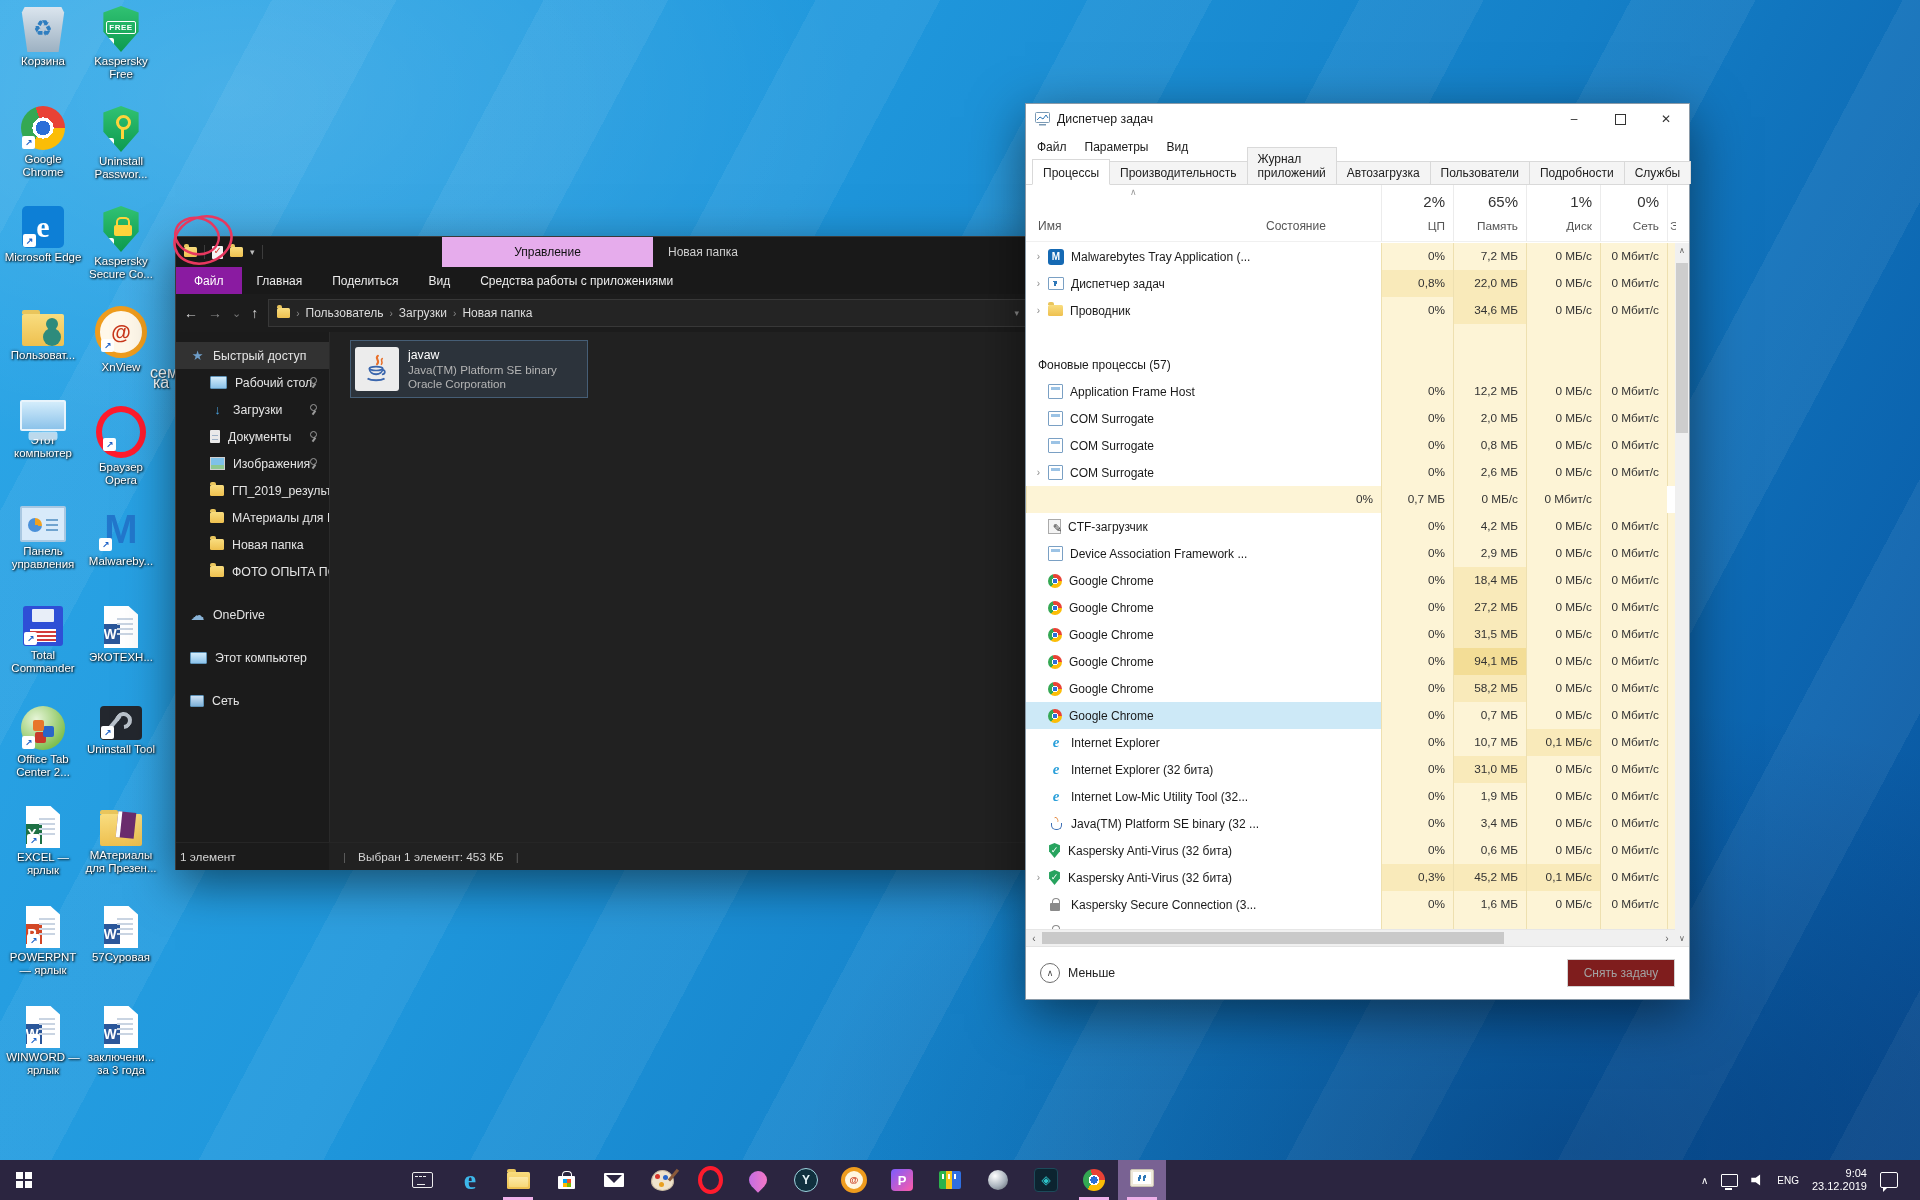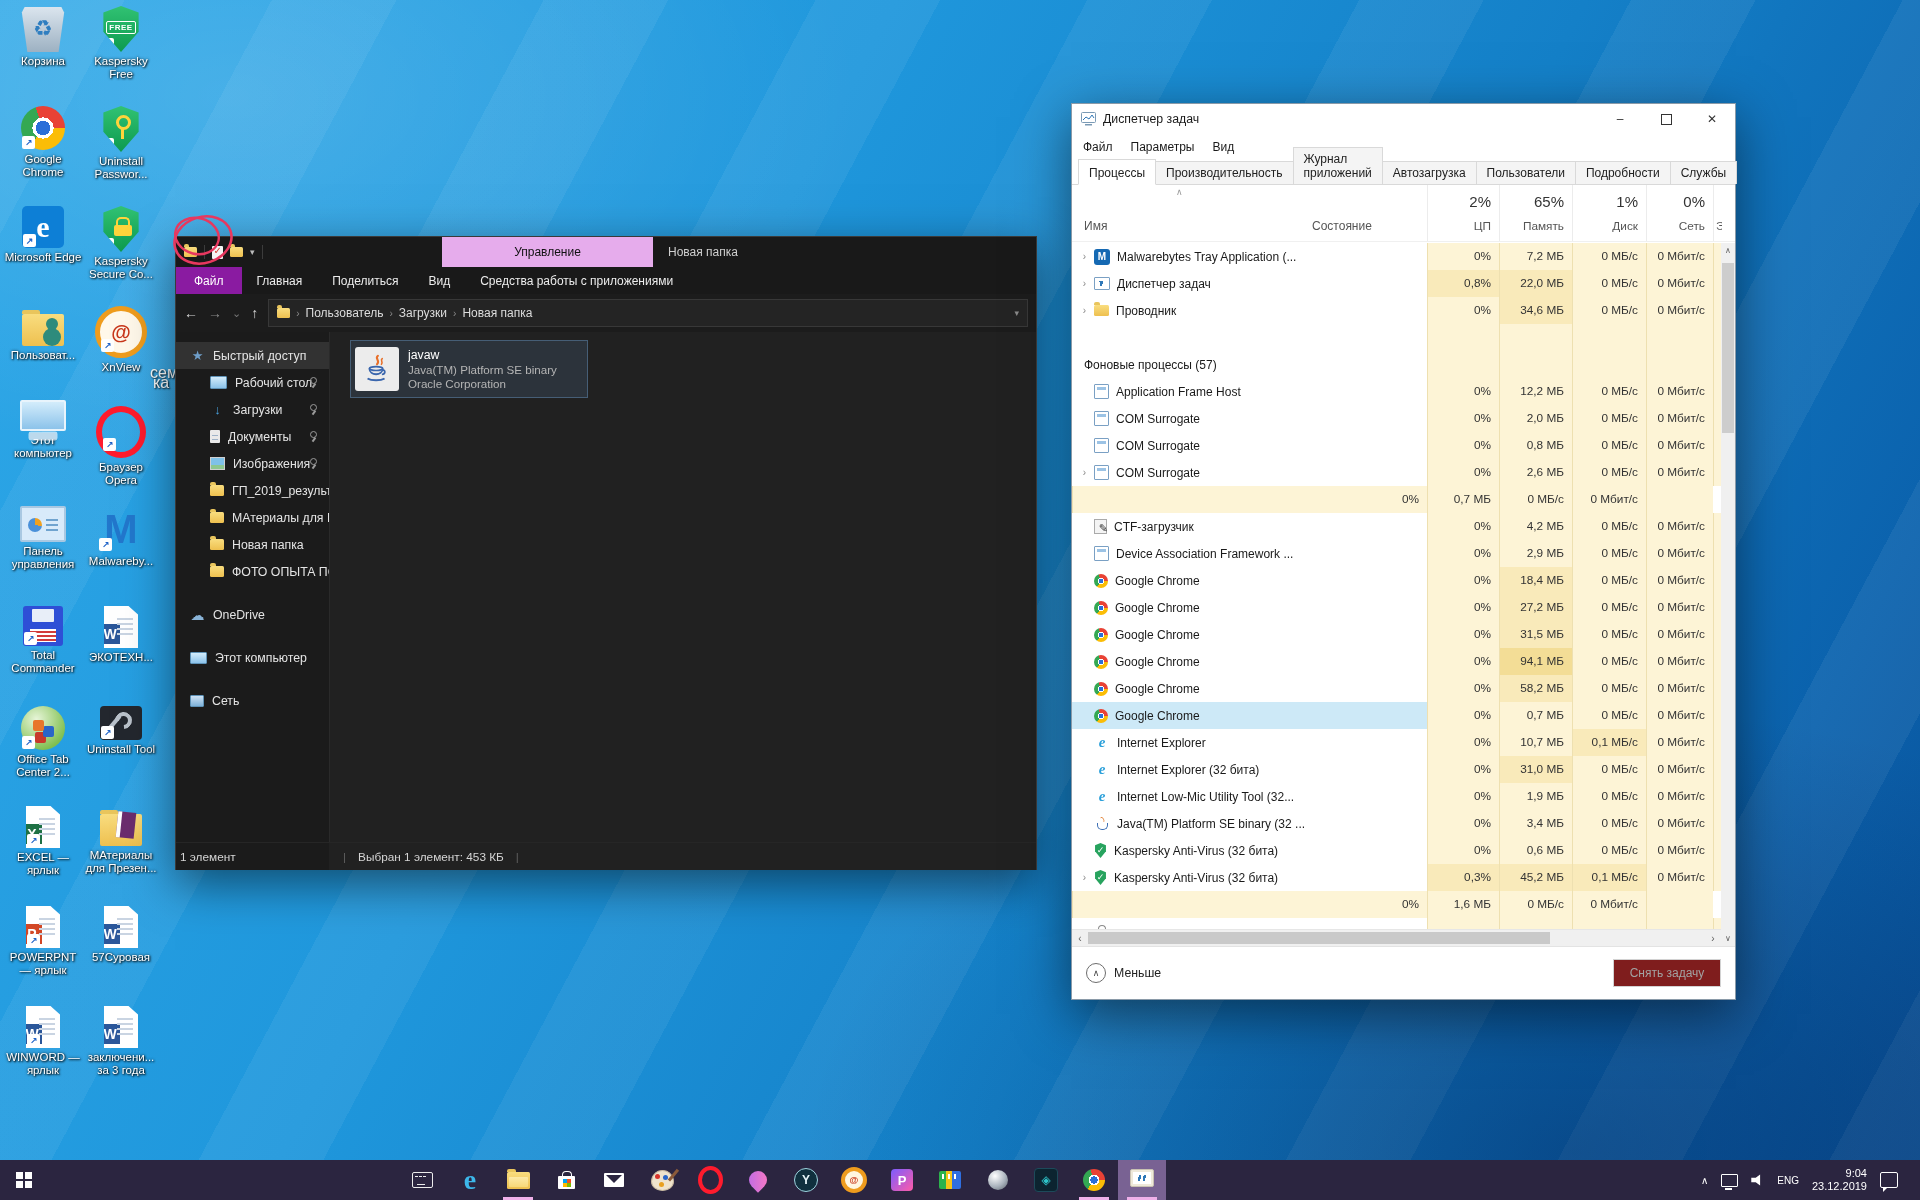--- a/index.html
+++ b/index.html
@@ -125,21 +125,21 @@
   .file-lines{display:flex;flex-direction:column;gap:1px;overflow:hidden}
   .fname{font-size:12.3px;color:#fff}
   .fdesc{font-size:11.6px;color:#b5b5b5;white-space:nowrap}
   .ex-status{height:27px;display:flex;align-items:center;background:#1b1b1b;font-size:11.8px;color:#d5d5d5;border-top:1px solid #262626}
   .ex-status .stleft{width:153px;flex:none;padding-left:4px;box-sizing:border-box}
   .ex-status .stright{flex:1;background:#212121;height:100%;display:flex;align-items:center;gap:12px;padding-left:14px}
   .stdiv{color:#5e5e5e}
   
   #annot{position:absolute;left:155px;top:198px;z-index:8;pointer-events:none}
   
-  #tm{position:absolute;left:1071px;top:103px;width:663px;height:895px;background:#fff;z-index:10;
+  #tm{position:absolute;left:1025px;top:103px;width:663px;height:895px;background:#fff;z-index:10;
       border:1px solid #8a9aa8;box-shadow:0 14px 50px rgba(0,0,0,.5);color:#1a1a1a;box-sizing:content-box}
   .tm-caption{height:30px;display:flex;align-items:center;padding-left:9px;gap:7px;font-size:12.3px}
   .tm-capbtns{margin-left:auto;display:flex;height:100%}
   .capbtn{width:46px;display:flex;align-items:center;justify-content:center;font-size:12px;color:#333}
   .capbtn .maxsq{width:9px;height:9px;border:1px solid #333}
   .tm-menu{height:25px;display:flex;align-items:center;padding-left:2px;font-size:12px}
   .tm-menu .mitem{padding:0 9px}
   .tm-tabs{height:26px;display:flex;align-items:flex-end;padding-left:6px;border-bottom:1px solid #d9d9d9;box-sizing:border-box}
   .tab{font-size:12px;padding:4px 10px 4px;border:1px solid #d9d9d9;border-bottom:none;background:#f4f4f4;margin-right:-1px;color:#222}
   .tab.active{background:#fff;padding-top:6px;position:relative;z-index:2;margin-bottom:-1px;border-bottom:1px solid #fff}
@@ -909,20 +909,25 @@
             <span class="pname">Kaspersky Anti-Virus (32 бита)</span>
           </div>
           <div class="c-heat h1"><span>0,3%</span></div>
           <div class="c-heat h1"><span>45,2 МБ</span></div>
           <div class="c-heat h1"><span>0,1 МБ/с</span></div>
           <div class="c-heat"><span>0 Мбит/с</span></div>
           <div class="c-heat c-energy"></div>
         </div>
 
         <div class="trow proc">
+          <div class="c-name">
+            <span class="chev-i">›</span>
+            <span class="pic ic-klock"></span>
+            <span class="pname">Kaspersky Secure Connection (3...</span>
+          </div>
           <div class="c-heat"><span>0%</span></div>
           <div class="c-heat"><span>1,6 МБ</span></div>
           <div class="c-heat"><span>0 МБ/с</span></div>
           <div class="c-heat"><span>0 Мбит/с</span></div>
           <div class="c-heat c-energy"></div>
         </div>
 
         <div class="trow proc">
           <div class="c-name">
             <span class="chev-i">›</span>

